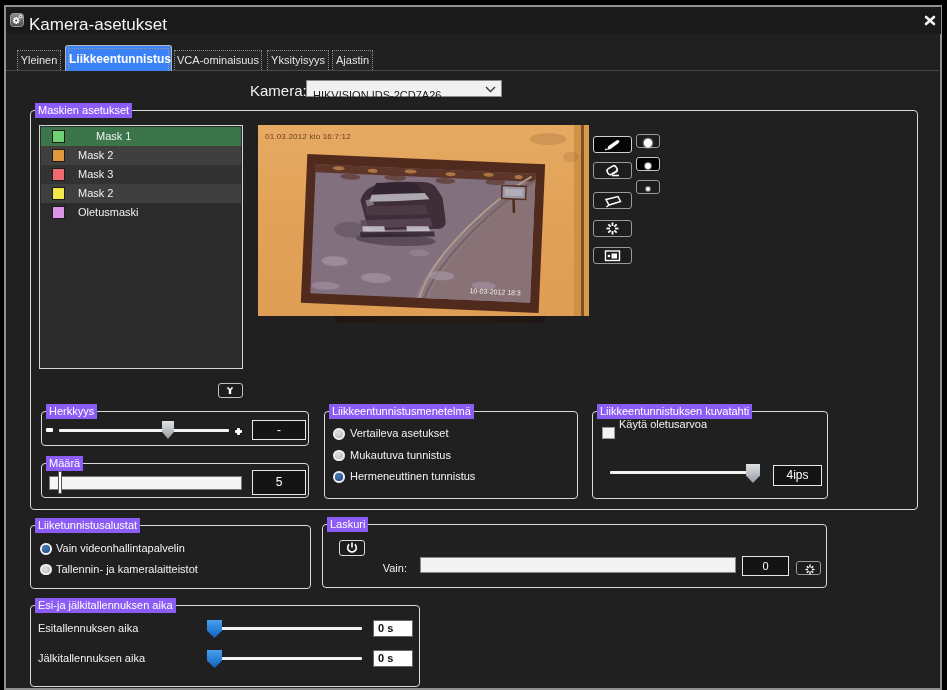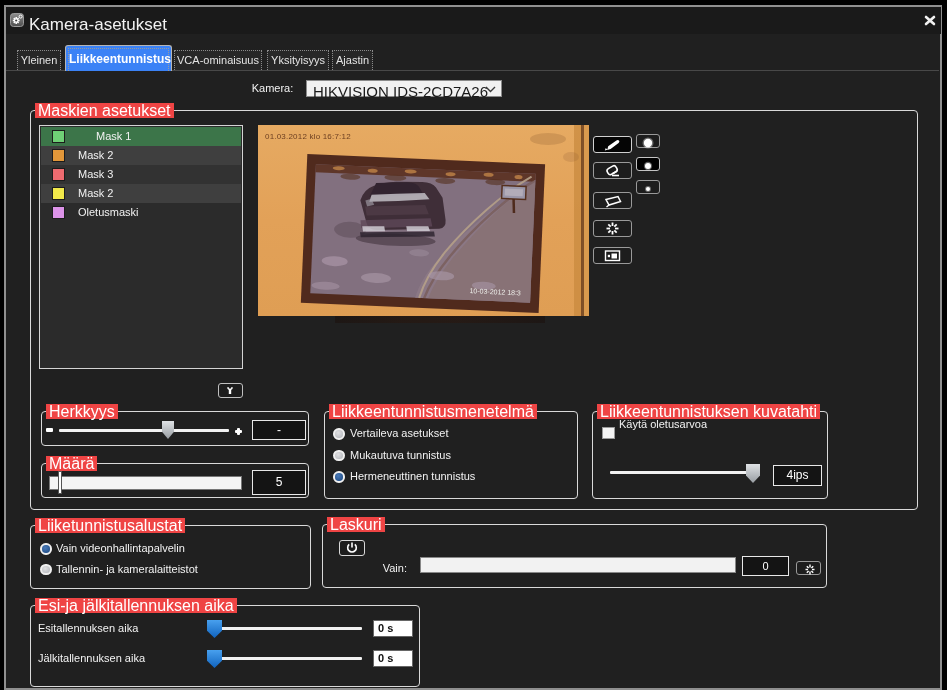--- a/index.html
+++ b/index.html
@@ -1,19 +1,19 @@
 <!DOCTYPE html>
 <html><head><meta charset="utf-8">
 <style>
 *{margin:0;padding:0;box-sizing:border-box}
 html,body{width:947px;height:690px;background:#000;font-family:"Liberation Sans",sans-serif;overflow:hidden;position:relative}
 .abs{position:absolute}
 .win{position:absolute;left:4px;top:5px;width:938px;height:685px;border:2px solid #8f8f8f;background:#202020}
 .g{position:absolute;border:1px solid #d9d9d9;border-radius:4px}
-.gl{position:absolute;top:-8px;left:4px;background:#ef4444;padding:0 3px;font-size:16px;color:#fff;line-height:15px;white-space:nowrap}
+.gl{position:absolute;top:-8px;left:4px;background:#8b5cf6;padding:0 3px;font-size:11px;color:#fff;line-height:15px;white-space:nowrap}
 .txt{position:absolute;color:#f2f2f2;font-size:11px;white-space:nowrap}
 .vb{position:absolute;border:1.5px solid #e8e8e8;background:#141414;color:#fff;font-size:12px;text-align:center}
 .track{position:absolute;background:#f2f2f2;border-radius:1px}
 .pent{position:absolute;width:13px;height:17px;clip-path:polygon(0 0,100% 0,100% 60%,50% 100%,0 60%)}
 .pg{background:linear-gradient(#dfe2e5,#979ca1)}
 .pb{background:linear-gradient(#48a0ee,#1063be)}
 .radio{position:absolute;width:11.5px;height:11.5px;border-radius:50%;border:2px solid #f0f0f0;background:radial-gradient(circle at 40% 35%,#e0e0e2 0%,#c4c6ca 60%,#aaacb0 100%)}
 .radio.sel{background:radial-gradient(circle at 40% 35%,#4a7ab8 0%,#2a5892 65%,#1d4a85 100%)}
 .btn{position:absolute;border:1px solid #9a9a9a;border-radius:3px;background:#1d1d1d}
 .tab{position:absolute;top:49.5px;height:20.5px;border:1px dotted #8a8a8a;border-bottom:none;color:#e4e4e4;font-size:11px;text-align:center;line-height:19px;background:#272727}
@@ -52,23 +52,23 @@
 
 <div class="abs" style="left:6px;top:70px;width:933px;height:1px;background:#484848"></div>
 <div class="tab" style="left:17px;width:44px">Yleinen</div>
 <div class="tab" style="left:174px;width:88px">VCA-ominaisuus</div>
 <div class="tab" style="left:267px;width:62px">Yksityisyys</div>
 <div class="tab" style="left:332px;width:41px">Ajastin</div>
 <div class="abs" style="left:65px;top:45px;width:107px;height:26px;border:1px solid #b5b5b5;border-bottom:none;border-radius:3px 3px 0 0;background:#3b82f6;z-index:2">
  <div class="abs" style="left:2px;top:2px;right:2px;bottom:0;border:1px dotted #9a9a9a;border-bottom:none;color:#fff;font-size:12px;font-weight:bold;text-align:center;line-height:21px">Liikkeentunnistus</div>
 </div>
 
-<div class="txt" style="left:250px;top:82px;width:45px;text-align:center;font-size:11px">Kamera:</div>
+<div class="txt" style="left:250px;top:82px;width:45px;text-align:center;font-size:15px">Kamera:</div>
 <div class="abs" style="left:306px;top:80px;width:196px;height:17px;background:#f1f1f1;border:1px solid #8a8a8a">
- <div class="abs" style="left:6px;top:2px;font-size:15px;color:#1a1a1a">HIKVISION IDS-2CD7A26</div>
+ <div class="abs" style="left:6px;top:8px;font-size:11px;color:#1a1a1a">HIKVISION IDS-2CD7A26</div>
  <svg class="abs" style="right:5px;top:5px" width="11" height="7" viewBox="0 0 11 7">
       <polyline points="1,1 5.5,5.5 10,1" fill="none" stroke="#3a3a3a" stroke-width="1.4"></polyline>
     </svg>
 </div>
 
 <div class="g" style="left:30px;top:110px;width:888px;height:400px">
     <span class="gl">Maskien asetukset</span>
   </div>
 
 <div class="abs" style="left:39px;top:125px;width:204px;height:244px;border:1px solid #d4d4d4;background:#2b2b2b">

